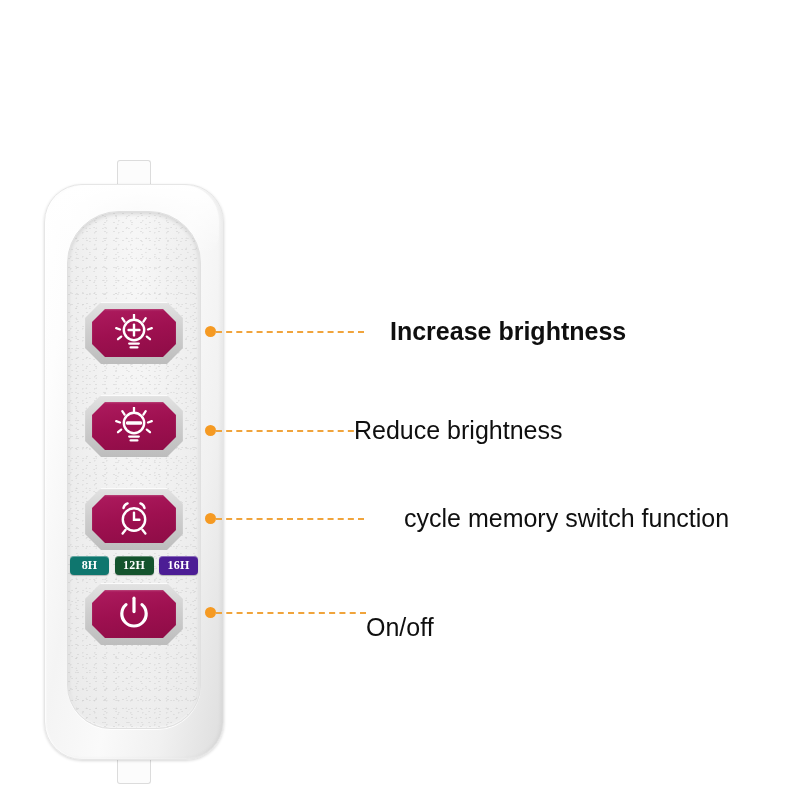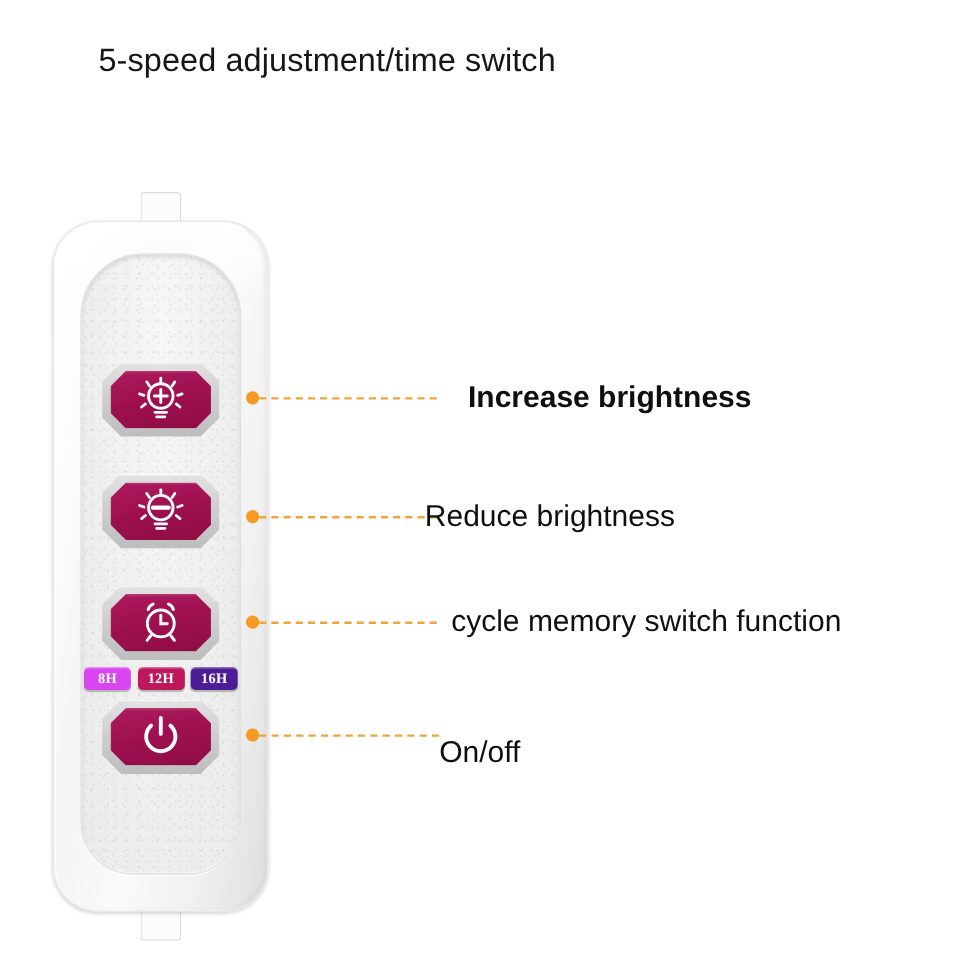--- a/index.html
+++ b/index.html
@@ -181,27 +181,26 @@
     height: 0;
     border-top: 2px dashed #f0a43c;
   }
   .callout-label {
     position: absolute;
     font-size: 25px;
     line-height: 35px;
     color: #0f0f0f;
     white-space: nowrap;
   }
-  .callout-label .l2 { display: block; padding-left: 6px; }
+  .callout-label .l2 { display: block; padding-left: 6px; margin-left: 28px; }
 </style>
 </head>
 <body>
 
 <div id="heading">
-  <div class="line">5-speed adjustment/time switch</div>
 </div>
 
 <div id="device">
 
   <div class="cable top"></div>
   <div class="cable bottom"></div>
 
   <div id="body-shell">
     <div id="inner-panel"></div>
   </div>
@@ -268,22 +267,22 @@
             <path d="M19 12.6 L19 19.8 L24.4 19.8"></path>
             <path d="M10.6 29.8 L7.6 33.6"></path>
             <path d="M27.4 29.8 L30.4 33.6"></path>
           </g>
         </svg>
       </span>
     </div>
   </div>
 
   <div id="badge-row">
-    <div class="badge" style="background:#d946ef">8H</div>
-    <div class="badge" style="background:#be185d">12H</div>
+    <div class="badge" style="background:#0f766e">8H</div>
+    <div class="badge" style="background:#14532d">12H</div>
     <div class="badge" style="background:#4c1d95">16H</div>
   </div>
 
   <div class="key-bezel" id="key-power">
     <div class="key-cap">
       <span>
         <svg width="34" height="36" viewBox="0 0 34 36">
           <path d="M9.0 8.6 A12.2 12.2 0 1 0 25.0 8.6" fill="none" stroke="#ffffff" stroke-width="3.2" stroke-linecap="round"></path>
           <path d="M17 2.2 L17 15.6" stroke="#ffffff" stroke-width="3.2" stroke-linecap="round"></path>
         </svg>

